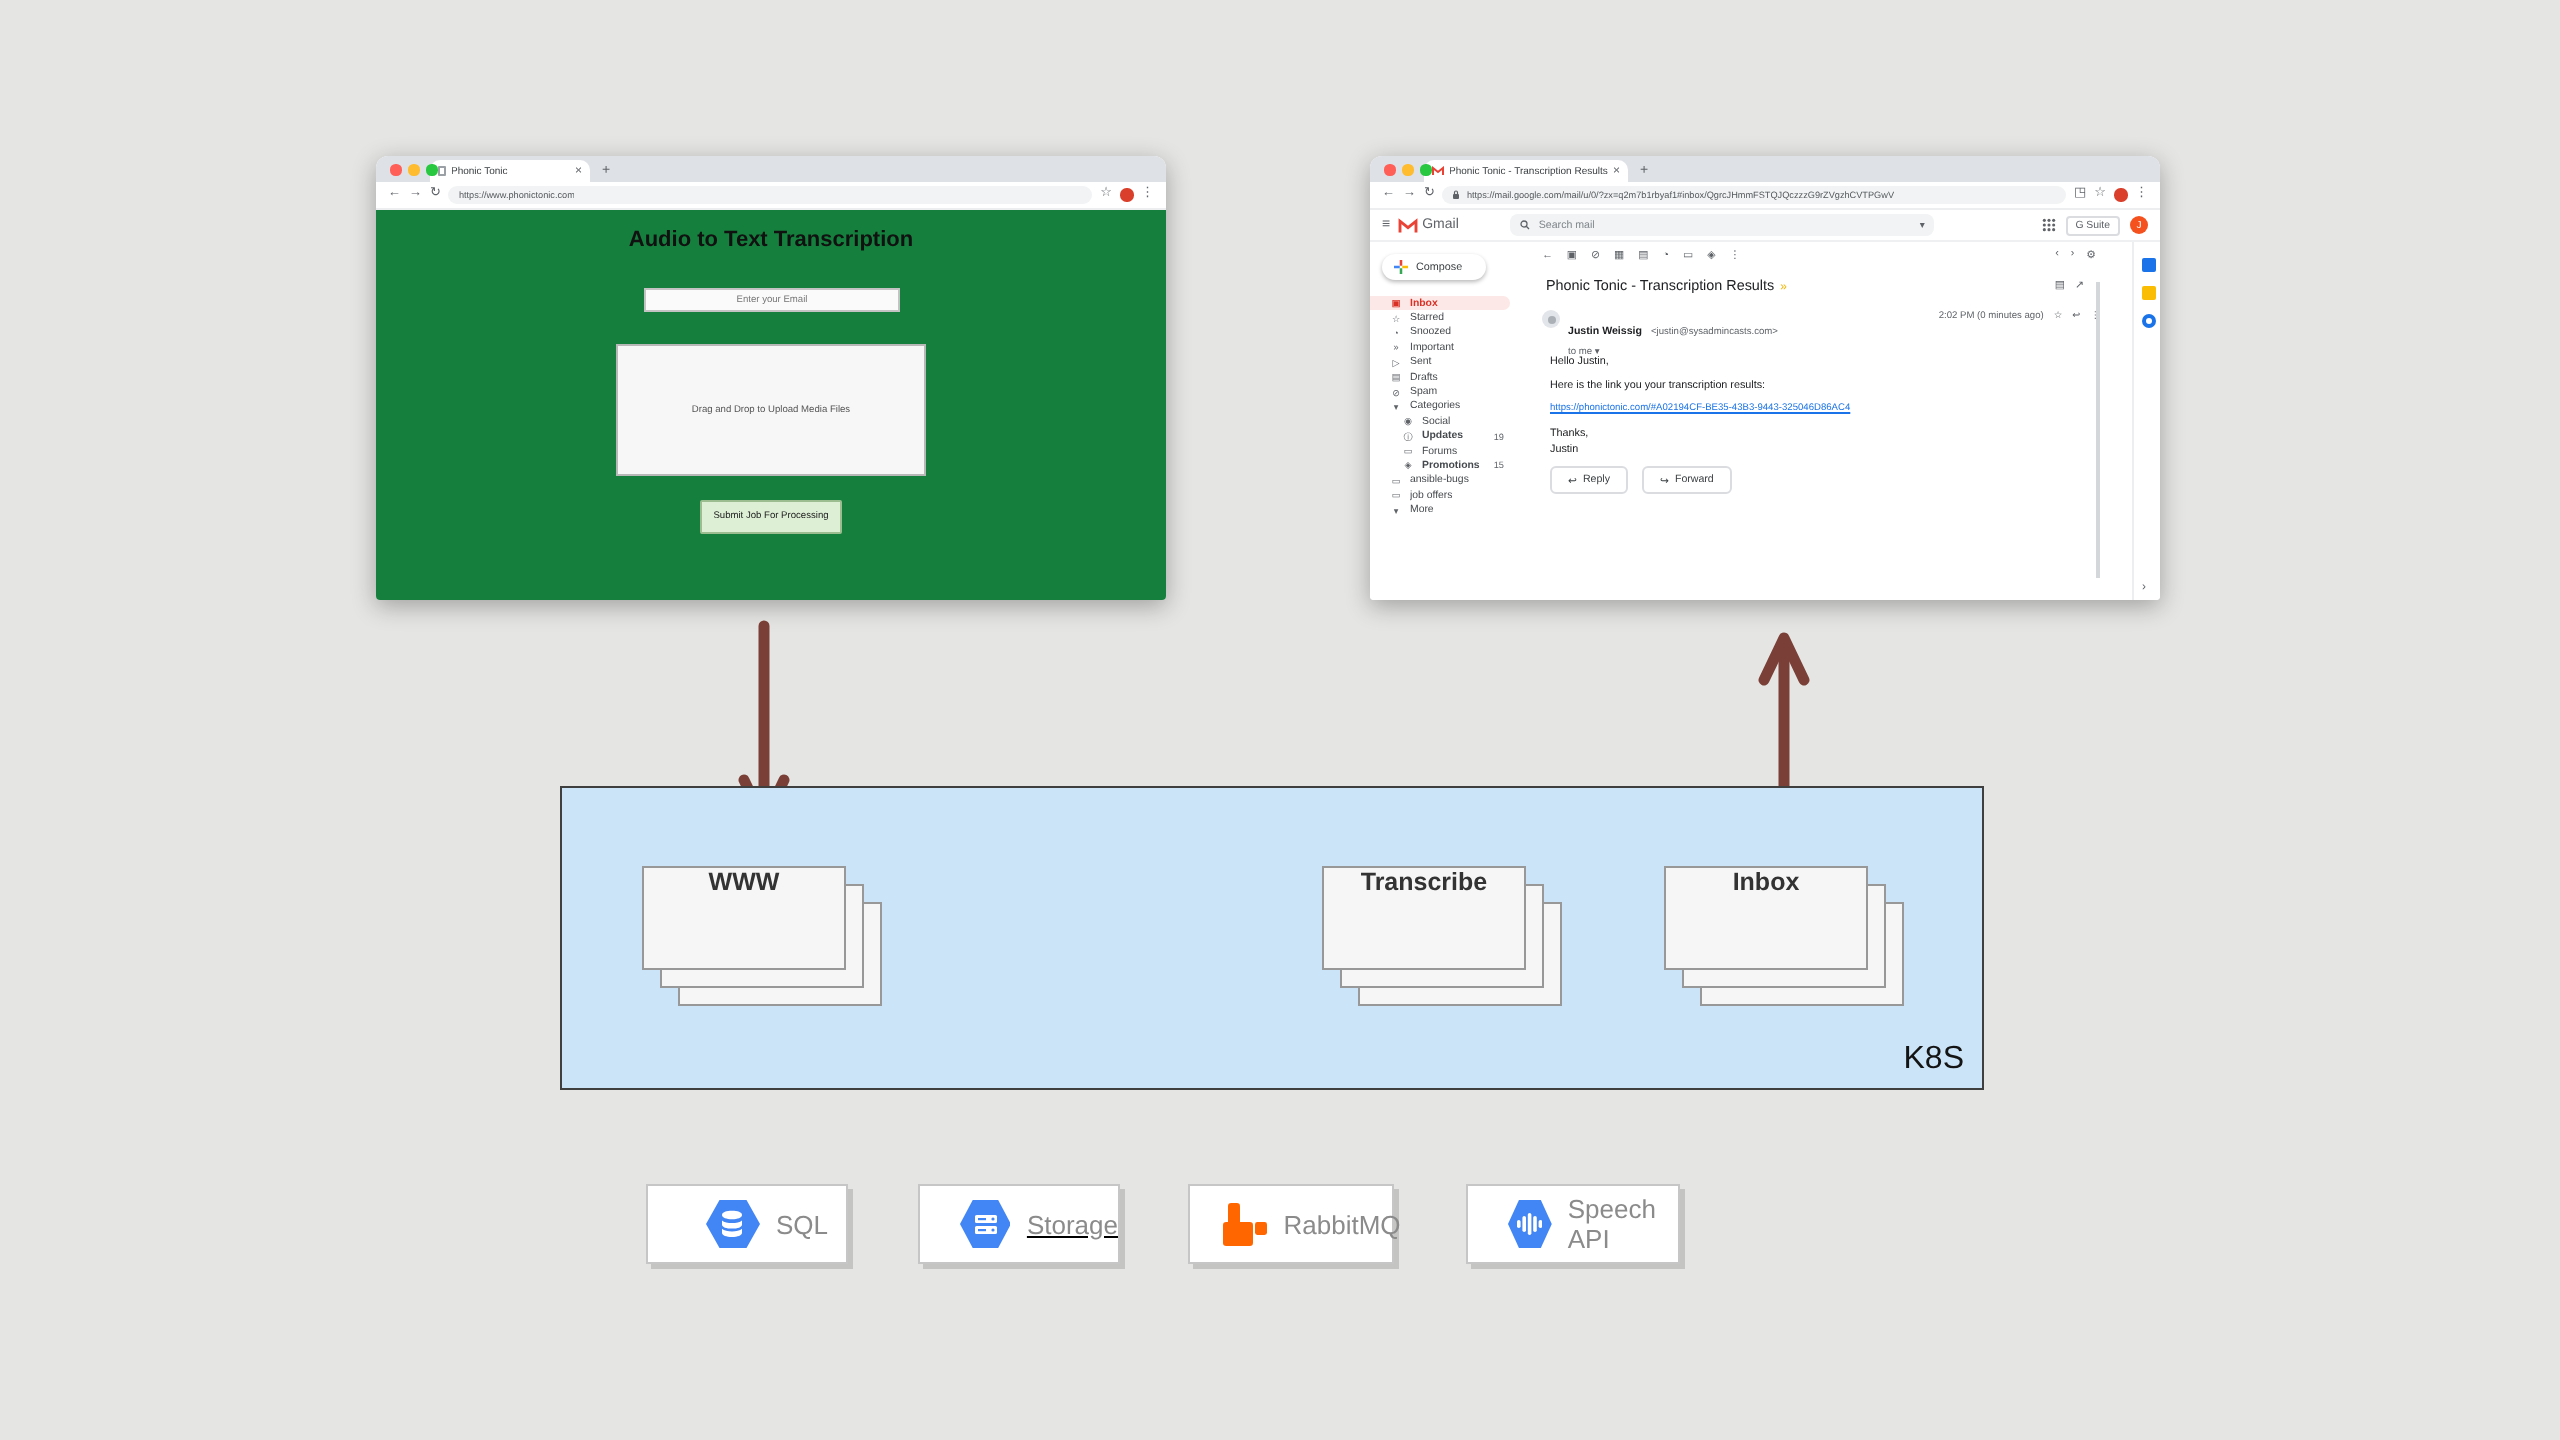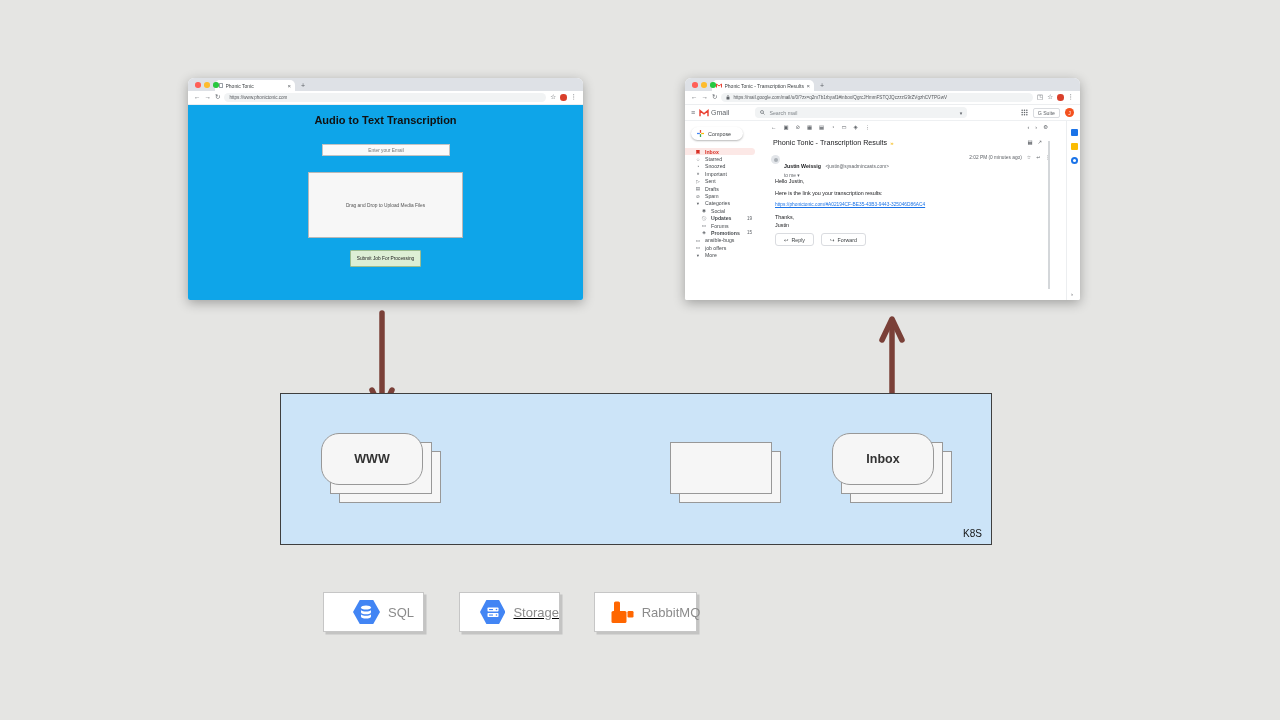--- a/index.html
+++ b/index.html
@@ -26,21 +26,21 @@
   .doc-fav { width:4px; height:5px; border:0.8px solid #9aa0a6; border-radius:0.5px; }
   .navbar { height:14px; background:#fff; display:flex; align-items:center; gap:4px;
             padding:0 6px; border-bottom:1px solid #eceef0; }
   .navbtn { font-size:6.5px; color:#5f6368; line-height:1; }
   .urlbar { flex:1; height:9px; background:#f1f3f4; border-radius:5px;
             display:flex; align-items:center; padding:0 5px; gap:3px; overflow:hidden; }
   .url { font-size:4.6px; color:#55585c; white-space:nowrap; overflow:hidden; }
   .avatar-dot { width:6.5px; height:6.5px; border-radius:50%; background:#d93f2b; flex:0 0 auto; }
 
   
-  .pt-body { position:relative; height:195px; background:#0ea5e9; border-radius:0 0 2px 2px; }
+  .pt-body { position:relative; height:195px; background:#15803d; border-radius:0 0 2px 2px; }
   .pt-title { text-align:center; padding-top:9px; font-size:11px; font-weight:bold; color:#111; }
   .pt-email { position:absolute; left:134px; top:39px; width:128px; height:12px;
               background:#fafafa; border:1px solid #c3c3c3; display:flex; align-items:center;
               justify-content:center; font-size:4.8px; color:#777; }
   .pt-drop { position:absolute; left:120px; top:67px; width:155px; height:66px;
              background:#f7f7f7; border:1px solid #b8b8b8; display:flex; align-items:center; justify-content:center; }
   .pt-drop span { font-size:4.8px; color:#555; }
   .pt-submit { position:absolute; left:162px; top:145px; width:71px; height:17px;
                background:#ddefd5; border:1px solid #9cbd90; display:flex; align-items:center;
                justify-content:center; font-size:4.8px; color:#222; border-radius:1px; }
@@ -112,26 +112,26 @@
   .gm-scroll { position:absolute; right:16px; top:20px; width:2.5px; height:148px; background:#d4d7da; }
 
   
   .arrow { position:absolute; }
   #arrow-down { left:368px; top:310px; }
   #arrow-up   { left:878px; top:312px; }
 
   
   .cluster { position:absolute; left:280px; top:393px; width:712px; height:152px;
              background:#cce4f8; border:1.6px solid #3f3f3f; }
-  .cluster-label { position:absolute; right:9px; bottom:5px; font-size:10px; color:#141414;margin-top:39px; }
+  .cluster-label { position:absolute; right:9px; bottom:5px; font-size:16px; color:#141414;margin-top:39px; }
   .stack { position:absolute; width:122px; height:72px; }
   .card { position:absolute; width:102px; height:52px; background:#f6f6f6; border:1px solid #989898; }
   .card.b2 { left:18px; top:18px; }
   .card.b1 { left:9px;  top:9px; }
-  .card.front { left:0; top:0; display:flex; align-items:center; justify-content:center;border-radius:18px; }
+  .card.front { left:0; top:0; display:flex; justify-content:center; }
   .card.front span { font-size:12.5px; font-weight:bold; color:#333; }
   #stack-0 { left:321px; top:433px; }
   #stack-1 { left:490px; top:433px; }
   #stack-2 { left:661px; top:433px; }
   #stack-3 { left:832px; top:433px; }
 
   
   .svc { position:absolute; top:592px; height:40px; background:#fff; border:1px solid #c6c6c6;
          box-shadow:2.5px 2.5px 0 rgba(0,0,0,.14); display:flex; align-items:center;
          justify-content:center; gap:8px;padding-left:20px; }
@@ -432,20 +432,23 @@
   <div class="stack" id="stack-0">
     <div class="card b2"></div>
       <div class="card b1"></div>
     <div class="card front">
         <span>WWW</span>
       </div>
   </div>
   <div class="stack" id="stack-2">
     <div class="card b2"></div>
       <div class="card b1"></div>
+    <div class="card front">
+        <span>Transcribe</span>
+      </div>
   </div>
   <div class="stack" id="stack-3">
     <div class="card b2"></div>
       <div class="card b1"></div>
     <div class="card front">
         <span>Inbox</span>
       </div>
   </div>
 
   <div class="svc" id="svc-sql">
@@ -480,14 +483,28 @@
       <svg width="23" height="23" viewBox="0 0 23 23">
           <g fill="#ff6600">
             <rect x="3" y="0.5" width="6" height="13" rx="1.6"></rect>
             <rect x="0.5" y="10" width="15" height="12" rx="1.6"></rect>
             <rect x="16.5" y="10" width="6" height="6.5" rx="1.2"></rect>
           </g>
         </svg>
     </span>
     <span class="svc-label">RabbitMQ</span>
   </div>
+  <div class="svc" id="svc-speech">
+    <span class="hex">
+      <svg width="13" height="12" viewBox="0 0 13 12">
+          <g fill="#fff">
+            <rect x="0.5" y="4" width="1.8" height="4" rx="0.9"></rect>
+            <rect x="3.2" y="2" width="1.8" height="8" rx="0.9"></rect>
+            <rect x="5.9" y="0.5" width="1.8" height="11" rx="0.9"></rect>
+            <rect x="8.6" y="2" width="1.8" height="8" rx="0.9"></rect>
+            <rect x="11.3" y="4" width="1.8" height="4" rx="0.9"></rect>
+          </g>
+        </svg>
+    </span>
+    <span class="svc-label">Speech API</span>
+  </div>
 
 </div>
 
 </body></html>

